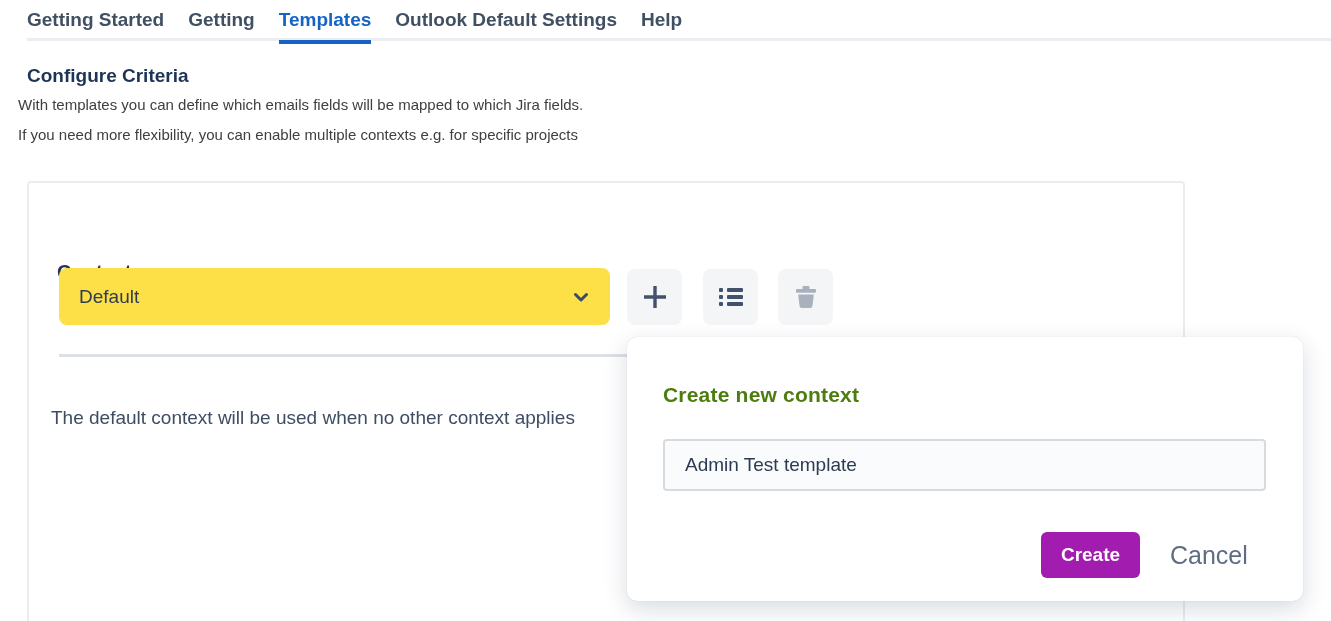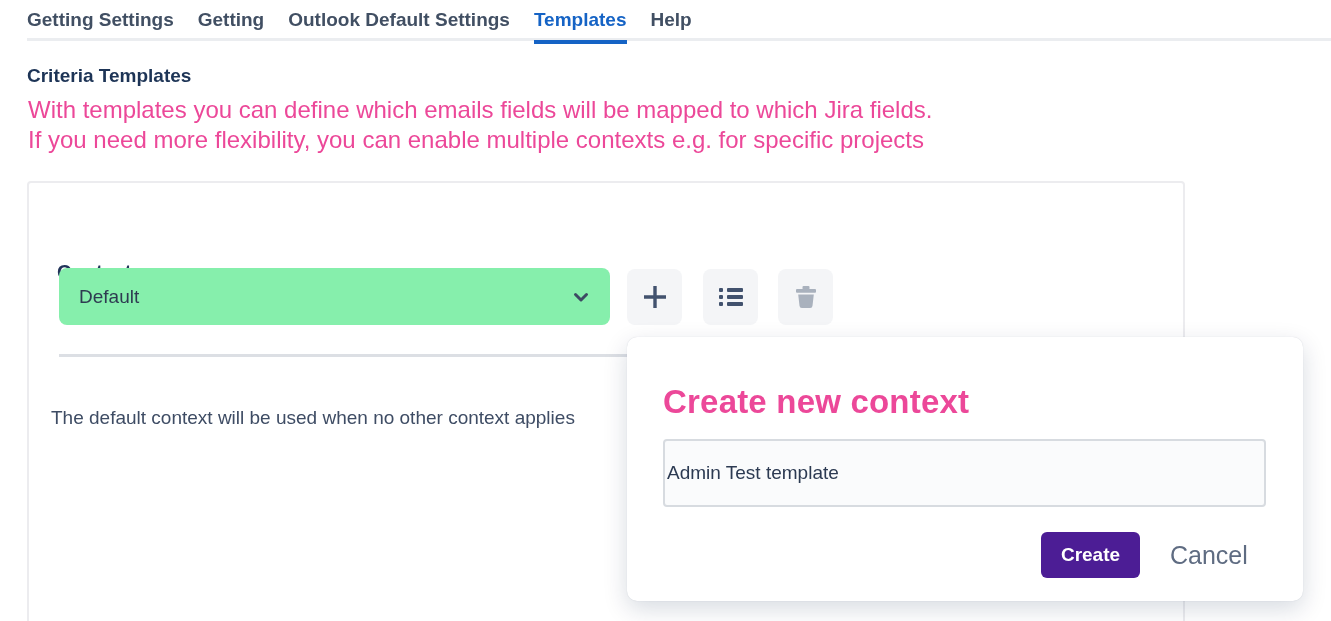--- a/index.html
+++ b/index.html
@@ -21,21 +21,21 @@
   .tab.active::after {
     content: ""; position: absolute; left: 0; right: 0; bottom: -3px;
     height: 4px; background: #1563c5;
   }
 
   
   .page-title {
     position: absolute; left: 27px; top: 65px;
     font-size: 19px; font-weight: 700; color: #1d3456;
   }
-  .page-desc { position: absolute; left: 28px; font-size: 24px; color: #ec4899; white-space: nowrap; }
+  .page-desc { position: absolute; left: 18px; font-size: 15px; color: #404040; white-space: nowrap; }
   .page-desc.l1 { top: 96px; }
   .page-desc.l2 { top: 126px; text-align: center; }
 
   
   .panel {
     position: absolute; left: 27px; top: 181px; width: 1158px; height: 470px;
     border: 2px solid #ececef; border-radius: 4px; background: #ffffff;
   }
   .section-heading {
     position: absolute; left: 28px;
@@ -43,21 +43,21 @@
   }
   .context-heading { top: 54px; }
   .criteria-heading { top: 193px; }
   .criteria-desc {
     position: absolute; left: 22px; top: 224px; width: 572px;
     font-size: 19px; color: #3e4c64; white-space: nowrap; overflow: hidden;
   }
 
   .select {
     position: absolute; left: 30px; top: 85px; width: 551px; height: 57px;
-    background: #86efac; border-radius: 8px; cursor: pointer;
+    background: #fde047; border-radius: 8px; cursor: pointer;
     display: flex; align-items: center; justify-content: space-between;
     padding: 0 20px; font-size: 19px; color: #2e3b51;
   }
 
   .icon-btn {
     position: absolute; top: 86px; width: 55px; height: 56px;
     background: #f4f5f7; border: none; border-radius: 8px; cursor: pointer;
     display: flex; align-items: center; justify-content: center;
   }
   .icon-btn.add   { left: 598px; }
@@ -71,53 +71,53 @@
 
   
   .modal {
     position: absolute; left: 627px; top: 337px; width: 676px; height: 264px;
     background: #ffffff; border-radius: 10px;
     box-shadow: 0 0 1px rgba(9,30,66,.18), 0 8px 24px rgba(9,30,66,.16);
     z-index: 10;
   }
   .modal-title {
     position: absolute; left: 36px; top: 46px;
-    font-size: 33px; font-weight: 700; color: #ec4899; letter-spacing: .2px;
+    font-size: 21px; font-weight: 700; color: #4d7c0f; letter-spacing: .2px;
   }
   .modal-input {
-    position: absolute; left: 36px; top: 102px; width: 603px; height: 68px;
+    position: absolute; left: 36px; top: 102px; width: 603px; height: 52px;
     background: #fafbfc; border: 2px solid #d7dbe0; border-radius: 4px;
-    padding: 0 2px; font-size: 19px; color: #2c3a52;
+    padding: 0 20px; font-size: 19px; color: #2c3a52;
     font-family: "Liberation Sans", sans-serif; outline: none;
   }
   .btn-create {
     position: absolute; left: 414px; top: 195px; width: 99px; height: 46px;
-    background: #4c1d95; color: #ffffff; border: none; border-radius: 6px;
+    background: #a21caf; color: #ffffff; border: none; border-radius: 6px;
     font-size: 19px; font-weight: 700; cursor: pointer;
     font-family: "Liberation Sans", sans-serif;
   }
   .btn-cancel {
     position: absolute; left: 543px; top: 195px; width: 76px; height: 46px;
     background: transparent; border: none; color: #5f6c82;
     font-size: 25px; font-weight: 500; cursor: pointer;
     font-family: "Liberation Sans", sans-serif;
   }
 </style>
 </head>
 <body>
 
 <nav class="tabbar">
-  <div class="tab">Getting Settings</div>
+  <div class="tab">Getting Started</div>
   <div class="tab">Getting</div>
+  <div class="tab active">Templates</div>
   <div class="tab">Outlook Default Settings</div>
-  <div class="tab active">Templates</div>
   <div class="tab">Help</div>
 </nav>
 
-<h1 class="page-title">Criteria Templates</h1>
+<h1 class="page-title">Configure Criteria</h1>
 <p class="page-desc l1">With templates you can define which emails fields will be mapped to which Jira fields.</p>
 <p class="page-desc l2">If you need more flexibility, you can enable multiple contexts e.g. for specific projects</p>
 
 <section class="panel">
 
   <h2 class="section-heading context-heading">Context</h2>
 
   <div class="select">
     <span>Default</span>
     <span style="display:flex;">

